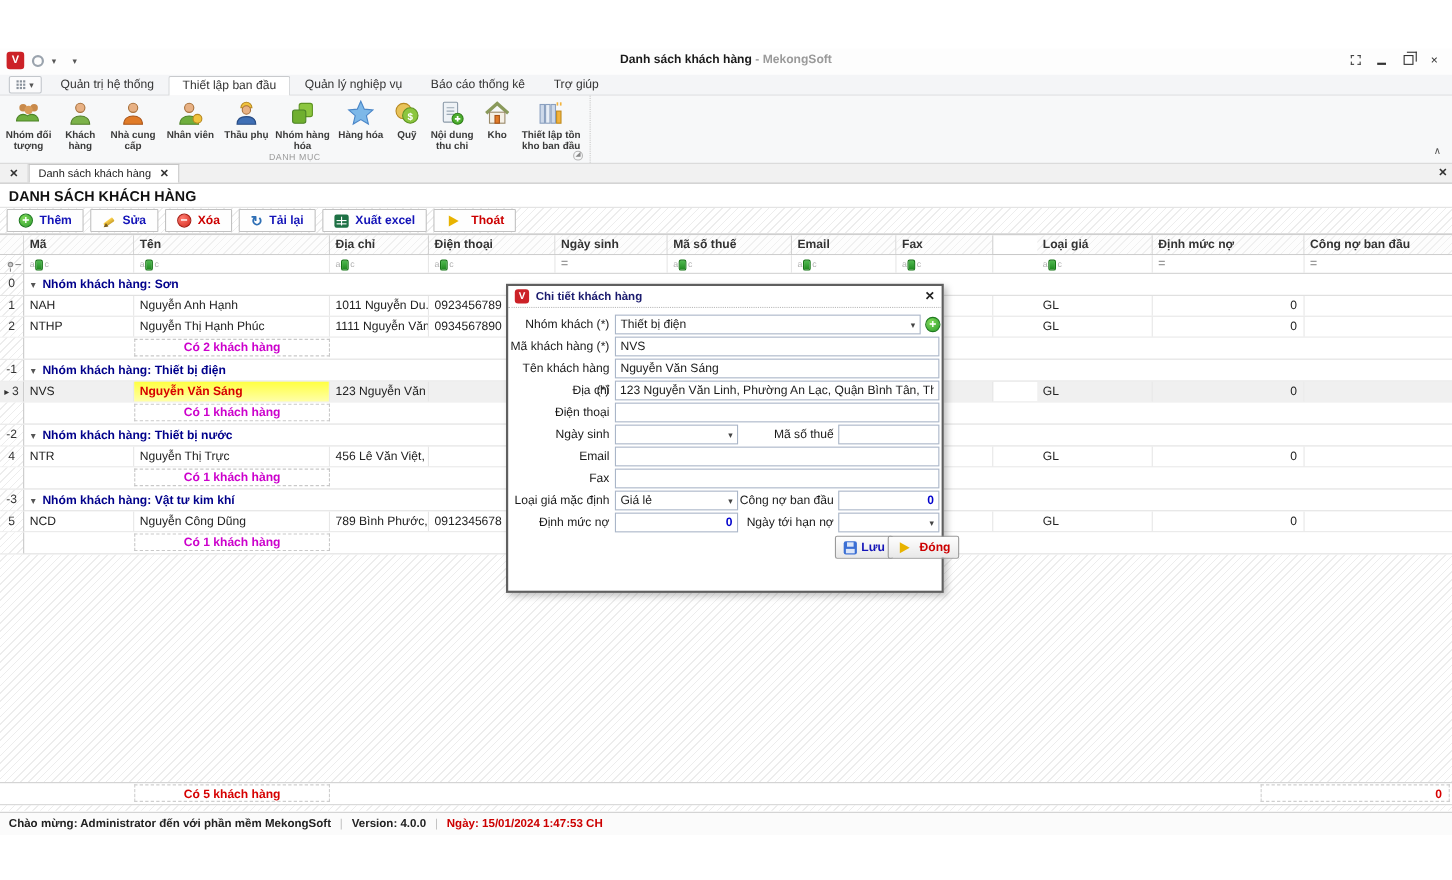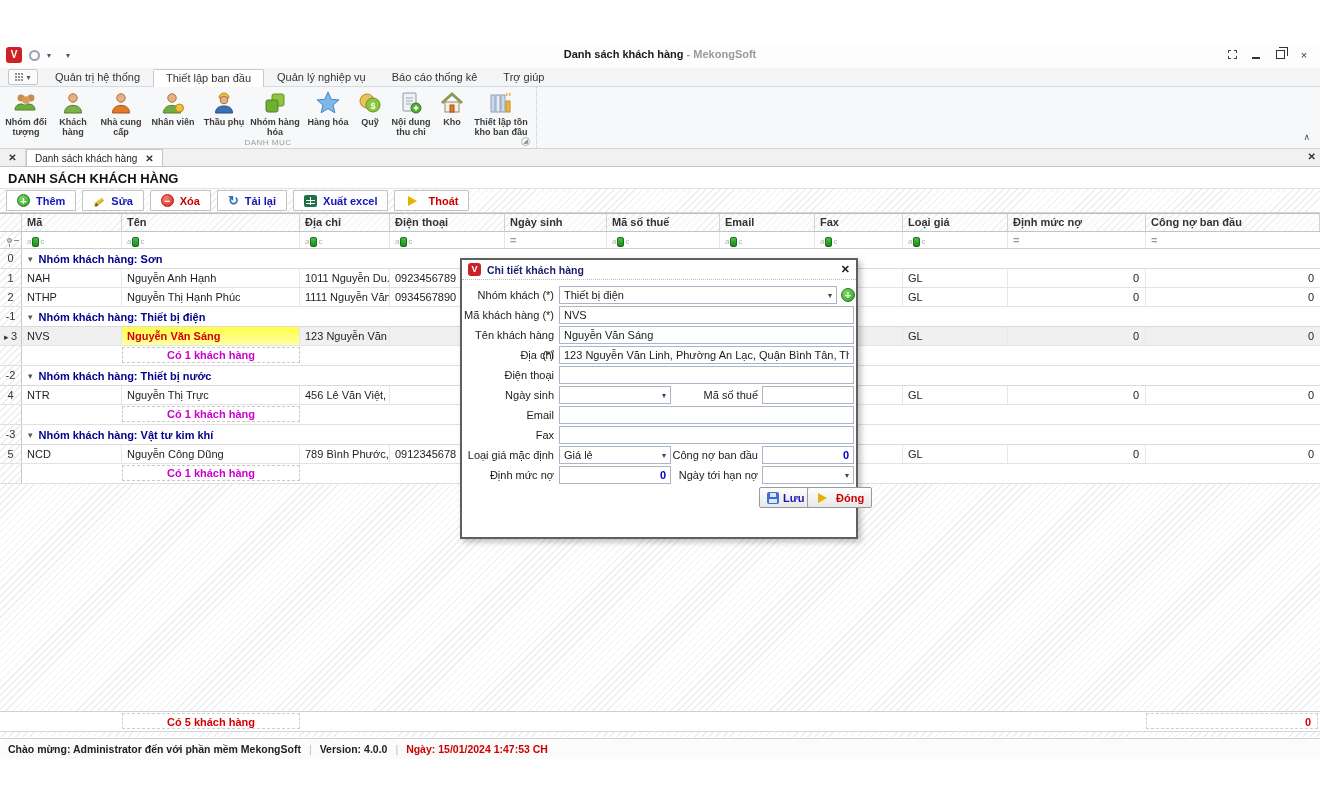--- a/index.html
+++ b/index.html
@@ -70,21 +70,21 @@
   .ic-floppy { width:12px; height:12px; background:#3b6fd4; border-radius:2px; position:relative; }
   .ic-floppy::before { content:""; position:absolute; left:3px; top:1px; width:6px; height:4px; background:#dce6f8; }
   .ic-floppy::after { content:""; position:absolute; left:2px; top:7px; width:8px; height:4px; background:#dce6f8; }
 
   
   .grid { position:relative; height:524px; border-top:1px solid #bdbdbd; display:flex; flex-direction:column; background:#fff; }
   .grow { display:flex; background:#fff; }
   .cell { padding-left:5px; border-right:1px solid #e7e7e7; overflow:hidden; white-space:nowrap; }
   .c-ind{width:22px; flex:none;} .c-ma{width:100px; flex:none;} .c-ten{width:178px; flex:none;} .c-dc{width:90px; flex:none;}
   .c-dt{width:115px; flex:none;} .c-ns{width:102px; flex:none;} .c-mst{width:113px; flex:none;} .c-em{width:95px; flex:none;}
-  .c-fax{width:88px; flex:none;} .c-lg{width:105px; flex:none;} .c-dmn{width:138px; flex:none;} .c-cn{width:174px; flex:none; border-right:none;}
+  .c-fax{width:88px; flex:none;} .c-lg{width:105px; flex:none;margin-left:40px;} .c-dmn{width:138px; flex:none;} .c-cn{width:174px; flex:none; border-right:none;}
   .hdr { height:18px; border-bottom:1px solid #c4c4c4; }
   .hdr .cell { font-weight:bold; color:#333; line-height:17px; border-right:1px solid #d2d2d2; background:repeating-linear-gradient(135deg,#fdfdfd 0px,#fdfdfd 4px,#f0f0f0 4px,#f0f0f0 5px); }
   .frow { height:17px; border-bottom:1px solid #cfcfcf; }
   .frow .cell { line-height:16px; }
   .abc { display:inline-flex; align-items:center; gap:1px; color:#b0b0b0; font-size:8px; }
   .abc::before { content:"a"; } .abc::after { content:"c"; }
   .gbox { width:7px; height:10px; background:linear-gradient(#4fba4f,#1f8a1f); border-radius:2px; border:1px solid #157515; }
   .eq::before { content:"="; color:#9a9a9a; font-weight:bold; }
   .find { display:flex; align-items:center; justify-content:center; gap:2px; background:repeating-linear-gradient(135deg,#fff 0 4px,#ededed 4px 5px); border-right:1px solid #c9c9c9; }
   .pin { width:5px; height:5px; border-radius:50%; border:1px solid #8a8a8a; background:#cfcfcf; position:relative; }
@@ -419,20 +419,24 @@
       <div class="cell c-dc">1111 Nguyễn Văn...</div>
       <div class="cell c-dt">0934567890</div>
       <div class="cell c-ns"></div>
       <div class="cell c-mst"></div>
       <div class="cell c-em"></div>
       <div class="cell c-fax"></div>
       <div class="cell c-lg">GL</div>
       <div class="cell c-dmn num">0</div>
       <div class="cell c-cn num">0</div>
     </div>
+    <div class="grow srow hatch">
+      <div class="cell c-ind ind"></div>
+      <div class="sbox">Có 2 khách hàng</div>
+    </div>
 
     <div class="grow group-row">
       <div class="cell c-ind ind">-1</div>
       <div class="gcell">
           <span class="tri">▾</span>
           <span class="glabel">Nhóm khách hàng: Thiết bị điện</span>
         </div>
     </div>
     <div class="grow drow sel-bg">
       <div class="cell c-ind ind sel-ind">3</div>

